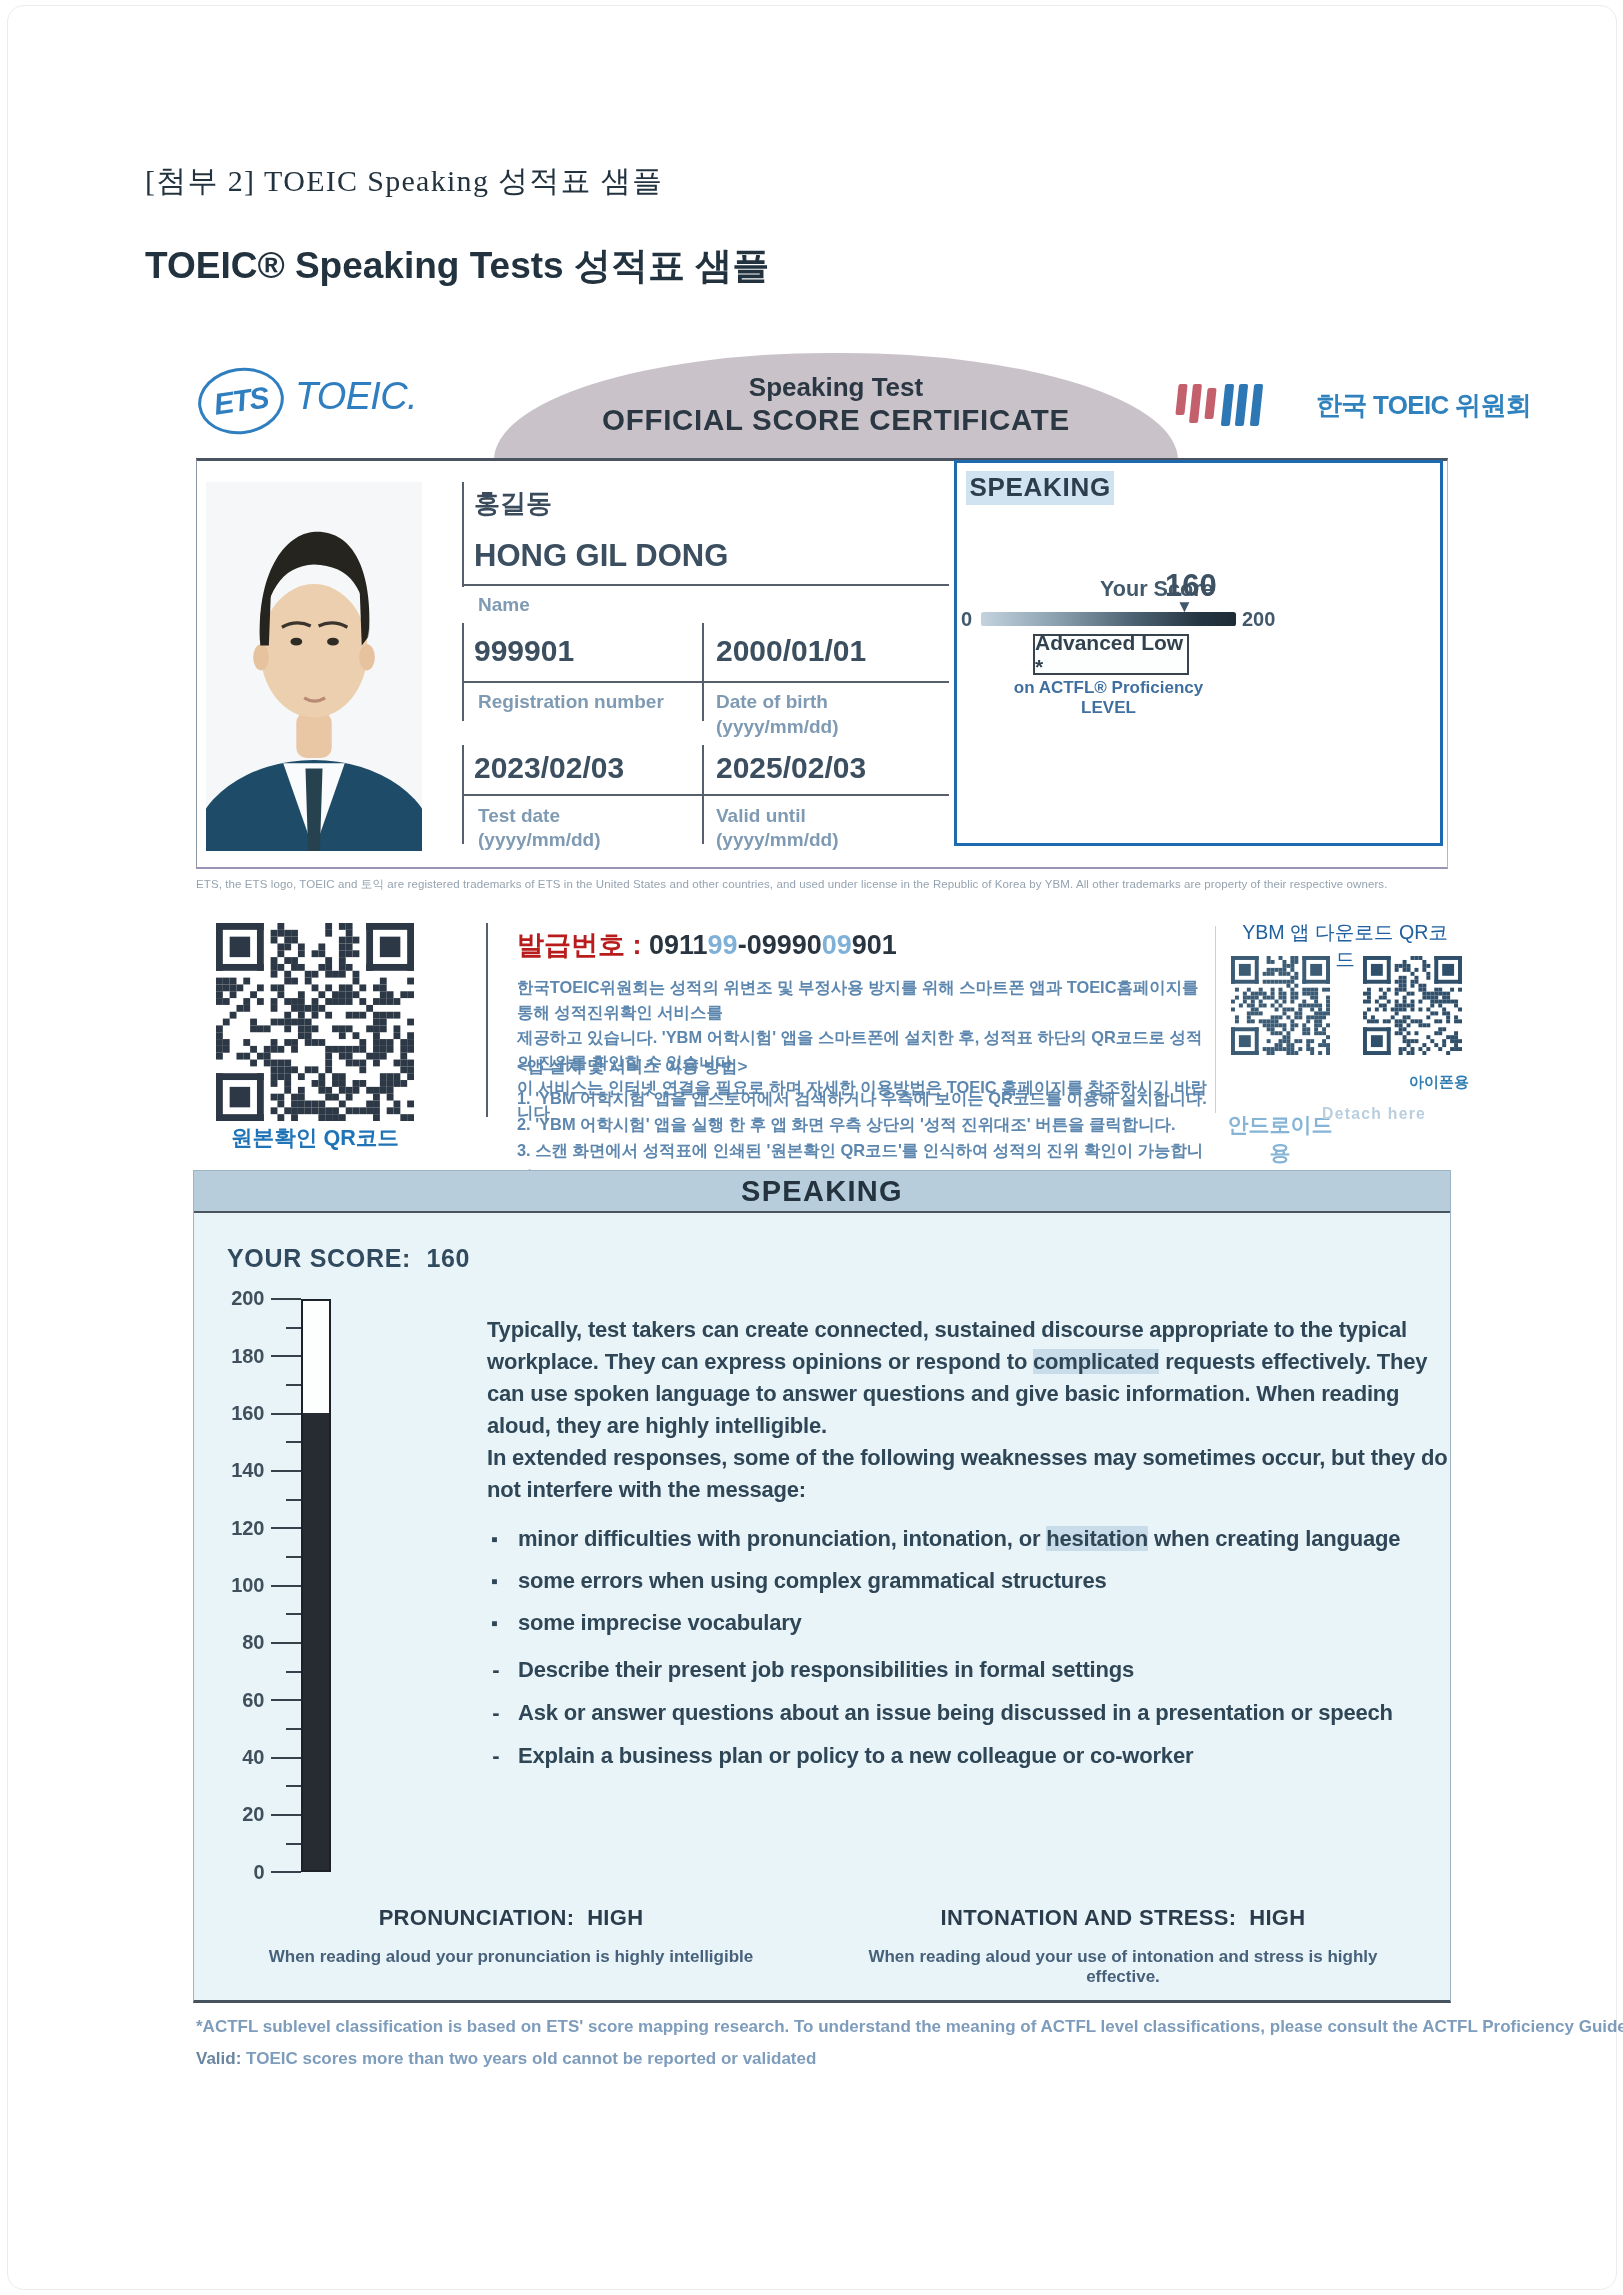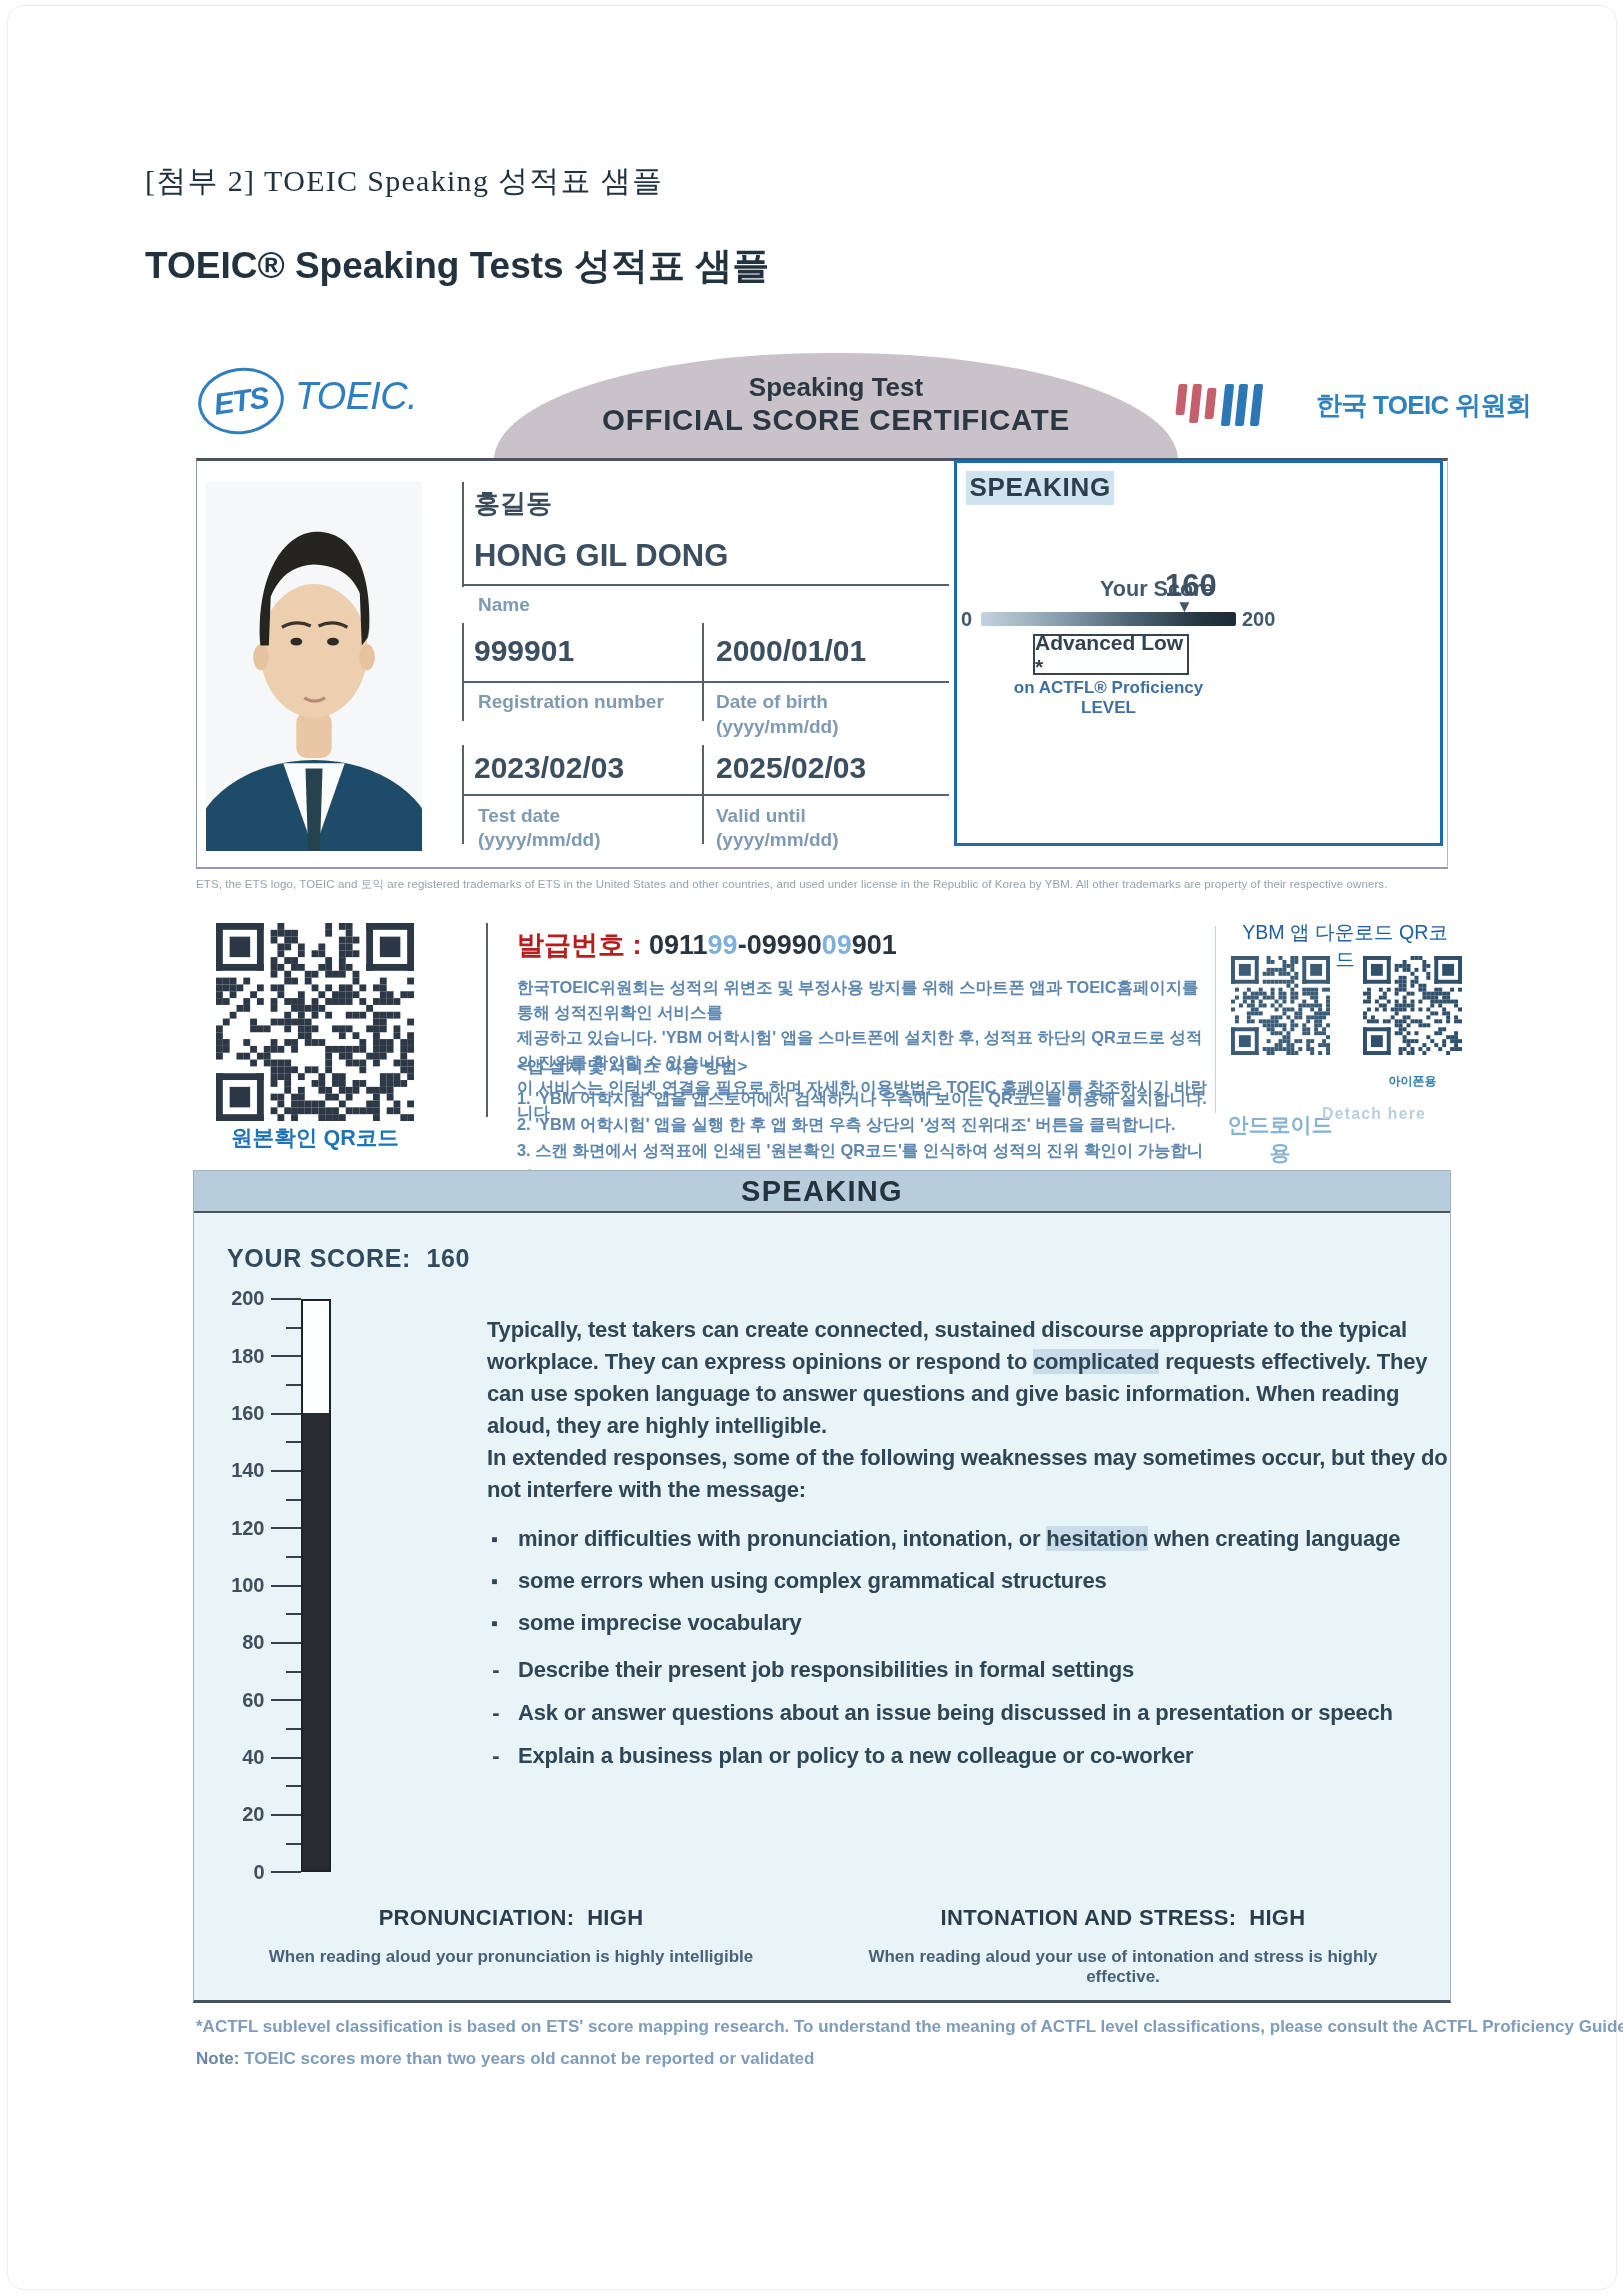--- a/index.html
+++ b/index.html
@@ -74,21 +74,21 @@
   #issue-label{color:#b91c1c;}
   .nd{color:#28343f;} .nb{color:#7fb0d8;}
   #issue-desc{left:517px;top:975px;width:694px;font-size:16.4px;font-weight:600;color:#5d87ae;line-height:25px;}
   #guide-title{left:517px;top:1055px;font-size:17px;font-weight:700;color:#5d87ae;}
   #guide-steps{left:517px;top:1085px;width:694px;font-size:16.4px;font-weight:600;color:#5d87ae;line-height:26px;}
   #app-divider{left:1215px;top:926px;height:187px;width:1.3px;background:#c3d2dd;}
   #app-qr-title{left:1237px;top:919px;width:216px;text-align:center;font-size:19.6px;font-weight:400;color:#2060a0;}
   #qr-android{left:1231px;top:956px;width:99px;height:99px;}
   #qr-iphone{left:1363px;top:956px;width:99px;height:99px;}
   #qr-android-label{left:1221px;top:1111px;width:118px;text-align:center;font-size:21px;font-weight:700;color:#85b4d6;}
-  #qr-iphone-label{left:1356px;top:1073px;width:113px;text-align:center;font-size:12px;font-weight:700;color:#2e7cb0;}
+  #qr-iphone-label{left:1356px;top:1073px;width:113px;text-align:right;font-size:15px;font-weight:700;color:#2e7cb0;}
   #detach-note{left:1322px;top:1105px;font-size:15.7px;font-weight:600;color:#b9cfdf;letter-spacing:1.3px;}
 
   
   #report{left:193px;top:1170px;width:1258px;height:833px;border:1.3px solid #9fb4c2;border-bottom:3.9px solid #46525e;background:#e9f4f9;box-sizing:border-box;}
   #report-header{left:0;top:0;width:100%;height:42px;background:#b7cddc;border-bottom:2.6px solid #49545e;display:flex;align-items:center;justify-content:center;font-size:29px;font-weight:700;color:#24333d;letter-spacing:1.3px;box-sizing:border-box;}
   #report-score{left:33px;top:73px;font-size:25px;font-weight:700;color:#314a5e;letter-spacing:0.7px;}
   
   #thermo{left:29.5px;top:128px;width:144px;height:589px;}
   #thermo-tube{position:absolute;left:77px;top:0px;width:30px;height:573px;border:2.6px solid #1c2227;background:#fdfefe;box-sizing:border-box;}
   #thermo-fill{position:absolute;left:0;right:0;bottom:0;background:#262c31;}
@@ -1061,15 +1061,15 @@
     <div class="rating-desc">When reading aloud your pronunciation is highly intelligible</div>
   </div>
   <div class="sub-rating" id="inton-block">
     <div class="rating-title"><span>INTONATION AND STRESS:</span>&nbsp;&nbsp;<span>HIGH</span></div>
     <div class="rating-desc">When reading aloud your use of intonation and stress is highly effective.</div>
   </div>
 </div>
 
 <div class="abs" id="footnote-actfl">*ACTFL sublevel classification is based on ETS' score mapping research. To understand the meaning of ACTFL level classifications, please consult the ACTFL Proficiency Guidelines</div>
 <div class="abs" id="footnote-note">
-  <b>Note:</b><span> TOEIC scores more than two years old cannot be reported or validated</span>
+  <b>Valid:</b><span> TOEIC scores more than two years old cannot be reported or validated</span>
 </div>
 
 
 </body></html>

